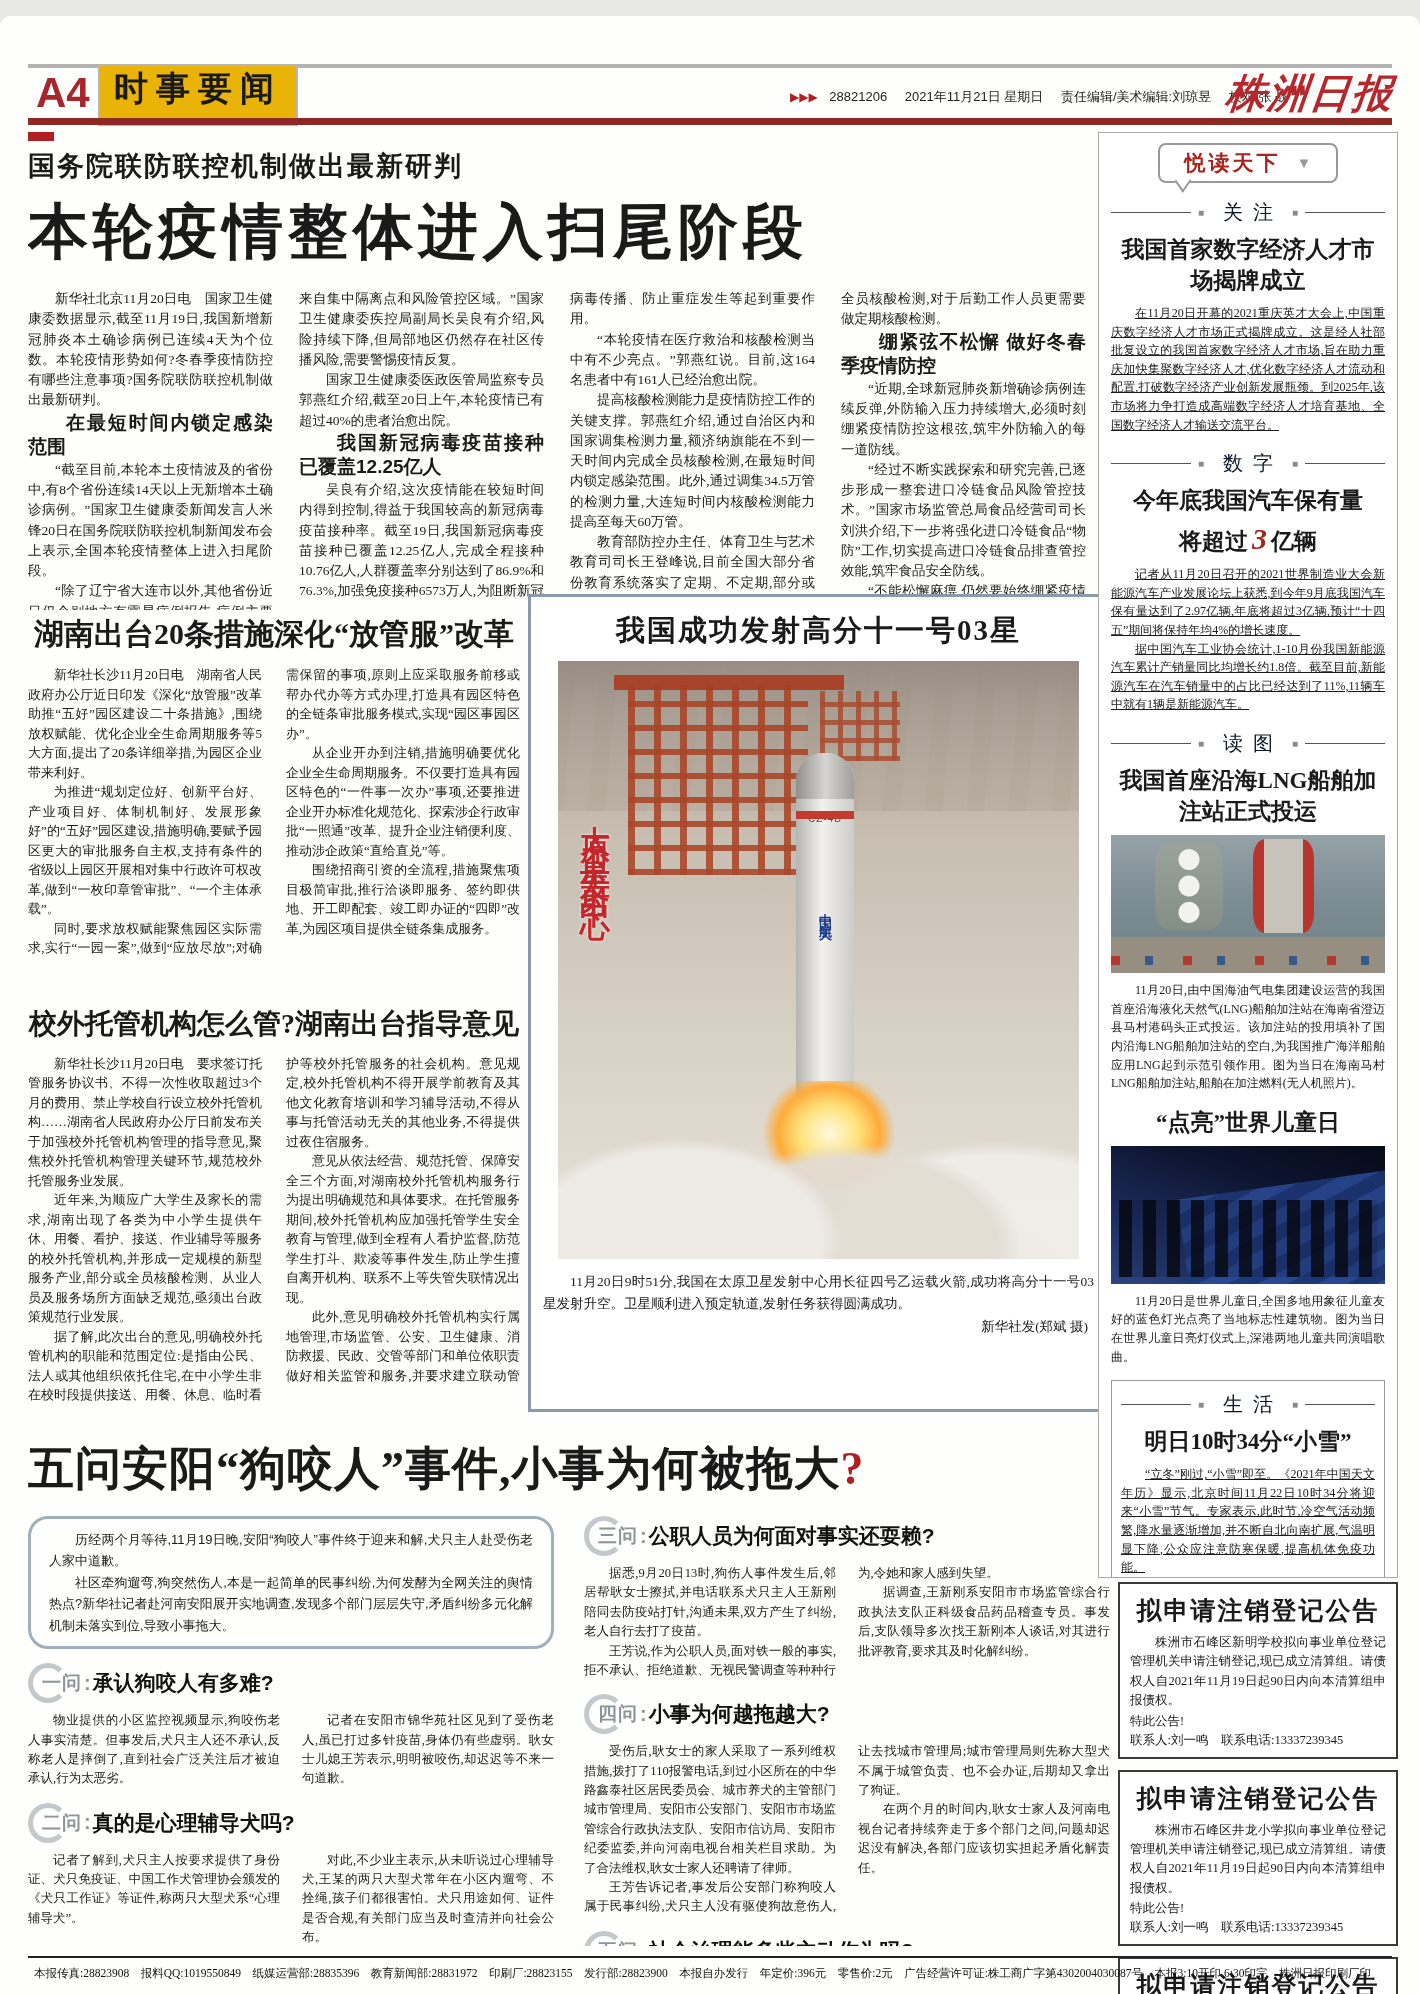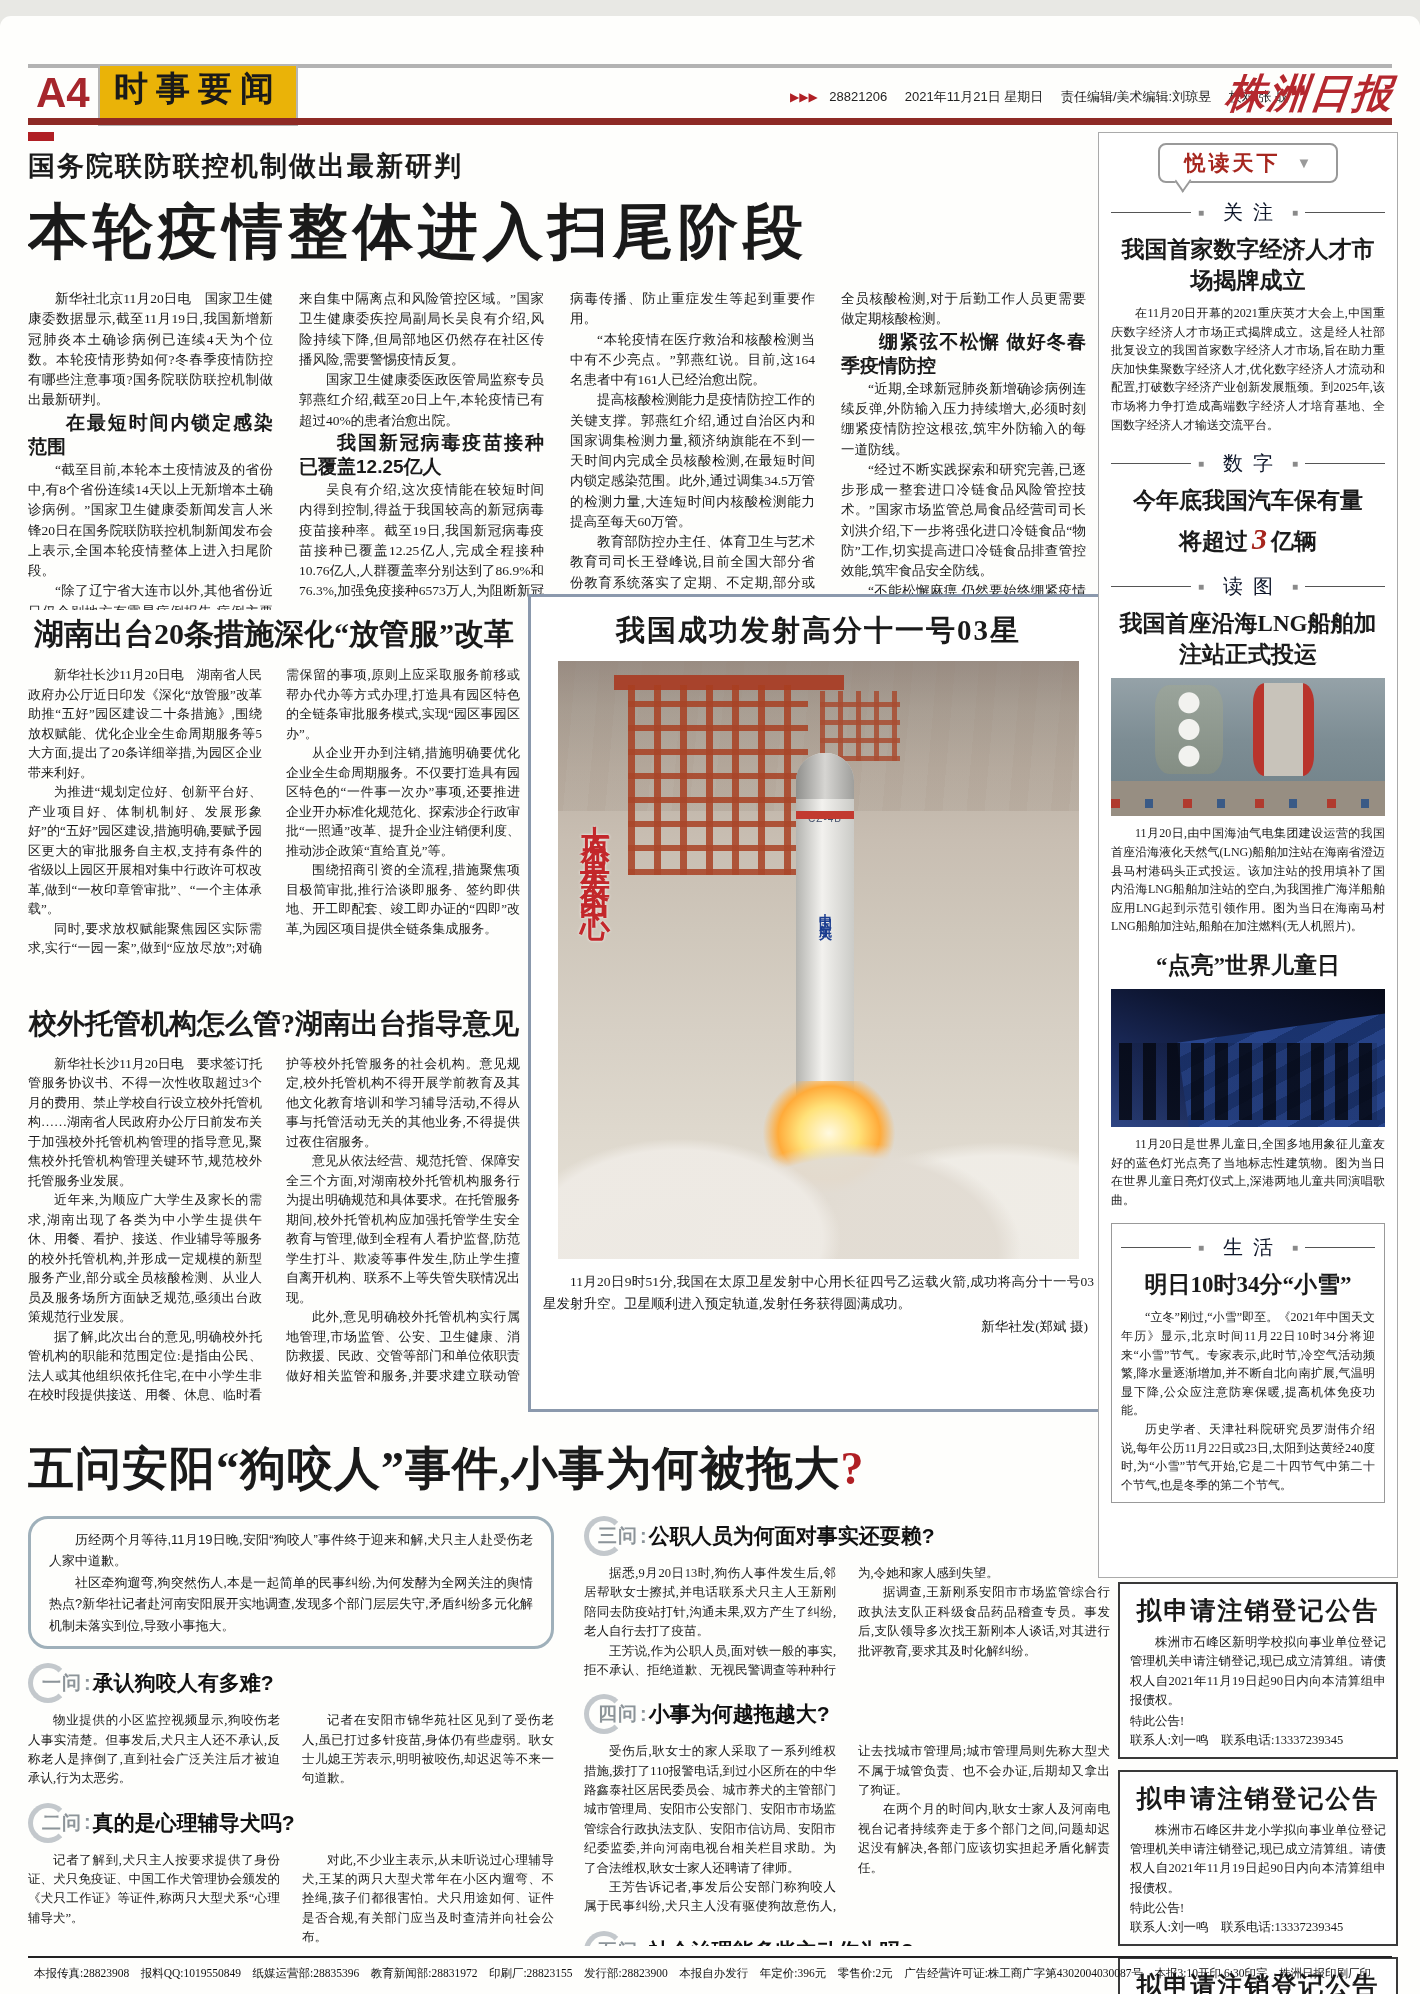--- a/index.html
+++ b/index.html
@@ -78,21 +78,21 @@
        display:flex;align-items:center;justify-content:center;gap:16px;padding:4px 0;}
   .tab-label{font:bold 21px "Liberation Sans",sans-serif;color:#a6261e;letter-spacing:3px;}
   .tab-tri{color:#9a9a9a;font-size:15px;}
   .tab-tail{position:absolute;left:16px;bottom:-7px;width:12px;height:12px;background:#fff;border-right:2px solid #999;border-bottom:2px solid #999;transform:rotate(55deg) skewX(20deg);}
   .sec-div{display:flex;align-items:center;gap:7px;margin:16px 0 8px;}
   .sec-div .line{flex:1;height:1px;background:#555;}
   .sec-sq{color:#8a8a8a;font-size:10px;line-height:1;}
   .sec-label{font:20px "Liberation Sans",sans-serif;color:#0f172a;letter-spacing:10px;margin:0 2px 0 12px;}
   .shead{font:bold 23px "Liberation Serif",serif;text-align:center;line-height:1.35;margin:4px 0 8px;}
   .sbody{font-size:12px;line-height:1.55;text-align:justify;}
-  .sbody p{margin:0;text-indent:2em;}
+  .sbody p{margin:0;text-indent:2em;text-decoration:underline;}
   .num-line2{text-align:center;font:bold 23px "Liberation Serif",serif;margin-top:-2px;}
   .big3{color:#a6261e;font-style:italic;font-size:30px;padding:0 4px;}
   .scap{font-size:12px;line-height:1.55;text-align:justify;margin-top:8px;}
   .scap p{margin:0;text-indent:2em;}
   .lng{position:relative;height:138px;margin-top:4px;overflow:hidden;
        background:linear-gradient(180deg,#95a2a8 0%,#7d8d94 45%,#6f8087 100%);}
   .ship-a{position:absolute;left:16%;top:5%;width:25%;height:64%;border-radius:14px/22px;
     background:radial-gradient(circle at 50% 20%,#f2f2ef 0 10px,transparent 11px),
                radial-gradient(circle at 50% 50%,#f2f2ef 0 10px,transparent 11px),
                radial-gradient(circle at 50% 80%,#f2f2ef 0 10px,transparent 11px),
@@ -243,20 +243,24 @@
       <span class="line"></span>
       <span class="sec-sq">■</span>
       <span class="sec-label">数字</span>
       <span class="sec-sq">■</span>
       <span class="line"></span>
     </div>
     <div class="shead">今年底我国汽车保有量</div>
     <div class="num-line2">
       <span>将超过</span><span class="big3">3</span><span>亿辆</span>
     </div>
+    <div class="sbody" style="margin-top:8px">
+      <p>记者从11月20日召开的2021世界制造业大会新能源汽车产业发展论坛上获悉,到今年9月底我国汽车保有量达到了2.97亿辆,年底将超过3亿辆,预计“十四五”期间将保持年均4%的增长速度。</p>
+      <p>据中国汽车工业协会统计,1-10月份我国新能源汽车累计产销量同比均增长约1.8倍。截至目前,新能源汽车在汽车销量中的占比已经达到了11%,11辆车中就有1辆是新能源汽车。</p>
+    </div>
 
     <div class="sec-div">
       <span class="line"></span>
       <span class="sec-sq">■</span>
       <span class="sec-label">读图</span>
       <span class="sec-sq">■</span>
       <span class="line"></span>
     </div>
     <div class="shead">我国首座沿海LNG船舶加注站正式投运</div>
     <div class="lng">

